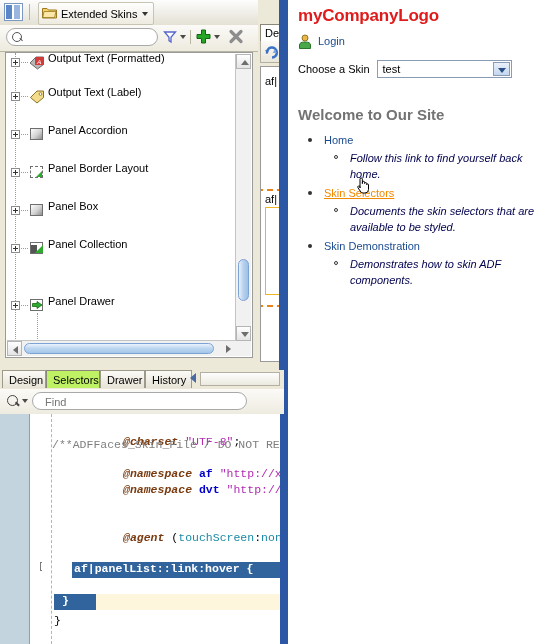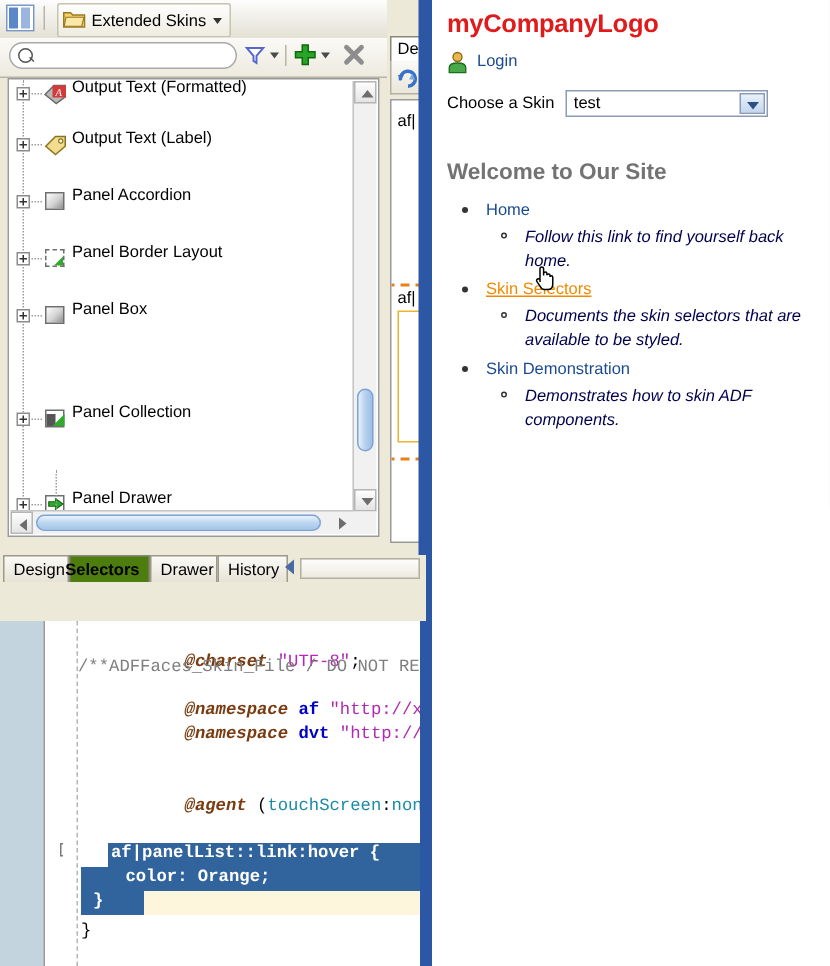--- a/index.html
+++ b/index.html
@@ -80,21 +80,21 @@
   .sb-thumb{position:absolute;background:linear-gradient(to right,#e8f0fb,#b6d0ee,#9dc0e6);
      border:1px solid #7ba3d4;border-radius:7px;box-sizing:border-box;}
   .arw{position:absolute;width:0;height:0;}
   .sb-corner{position:absolute;right:1px;bottom:1px;width:15px;height:15px;background:#f1f1f1;}
 
   
   #editor-tabs{position:absolute;left:0;top:370px;width:284px;height:28px;background:#ece9d8;}
   .etab{position:absolute;top:0;height:18px;display:flex;align-items:center;padding:0 6px;
      font-size:11px;color:#000;border:1px solid #9d9a8c;border-bottom:none;
      background:linear-gradient(to bottom,#fbfaf6,#e6e3d6);box-sizing:border-box;}
-  .etab.active{background:#4d7c0f;font-weight:bold;border-color:#8a8778;justify-content:flex-end;}
+  .etab.active{background:#bef264;font-weight:normal;border-color:#8a8778;}
   #tabs-scroll-arrow{position:absolute;left:190px;top:3px;width:0;height:0;
      border-top:5px solid transparent;border-bottom:5px solid transparent;border-right:6px solid #4a6aa5;}
   #tabs-rail{position:absolute;left:200px;top:2px;width:80px;height:14px;
      background:linear-gradient(to bottom,#fdfdfd,#eceadf);border:1px solid #b3b0a2;box-sizing:border-box;}
 
   
   #find-bar{position:absolute;left:0;top:389px;width:284px;height:25px;
      background:linear-gradient(to bottom,#fbfaf7,#eeebe0);border-bottom:1px solid #b9b5a5;}
   #find-icon-grp{position:absolute;left:7px;top:4px;width:22px;height:16px;}
   #find-icon-grp .mag2{position:absolute;left:0;top:2px;width:9px;height:9px;
@@ -265,21 +265,21 @@
 
         <div class="trow" style="top:72px;">
           <span class="expander plus" style="left:5px;top:5px;"></span>
           <span class="dots" style="left:15px;top:9px;width:7px;"></span>
           <span class="ticon" style="left:23px;top:2px;">
               <span class="ic-box"></span>
             </span>
           <span class="tlabel" style="left:42px;top:-1px;">Panel Box</span>
         </div>
 
-        <div class="trow" style="top:91px;margin-top:31px;">
+        <div class="trow" style="top:91px;">
           <span class="expander plus" style="left:5px;top:5px;"></span>
           <span class="dots" style="left:15px;top:9px;width:7px;"></span>
           <span class="ticon" style="left:23px;top:2px;">
             <span class="ic-white"></span>
             <span style="position:absolute;left:2px;top:4px;width:6px;height:8px;background:#555;"></span>
             <span class="gtri" style="left:6px;top:4px;border-left-width:8px;border-bottom-width:8px;"></span>
           </span>
           <span class="tlabel" style="left:42px;top:-1px;">Panel Collection</span>
         </div>
 
@@ -333,20 +333,29 @@
       <div class="etab" style="left:100px;width:45px;">
         <span>Drawer</span>
       </div>
       <div class="etab" style="left:145px;width:47px;">
         <span>History</span>
       </div>
       <span id="tabs-scroll-arrow"></span>
       <div id="tabs-rail"></div>
     </div>
 
+    <div id="find-bar">
+      <div id="find-icon-grp">
+        <span class="mag2"></span>
+        <span class="mini-caret" style="left:15px;top:6px;"></span>
+      </div>
+      <div id="find-field">
+        <input type="text" value="" placeholder="Find" style="">
+      </div>
+    </div>
 
     <div id="code-area">
       <div id="code-gutter"></div>
       <div id="code-margin">
         <div id="fold-minus" style="top:148px;"></div>
       </div>
       <div id="code-body">
         <div class="guide"></div>
 
         <div class="cline" style="top:8px;left:12px;">
@@ -362,21 +371,20 @@
         <div class="cline" style="top:56px;left:12px;">
           <span class="kw">@namespace</span><span> </span><span class="id-b">dvt</span><span> </span><span class="str">"http://xmlns.orac</span>
         </div>
 
         <div class="cline" style="top:104px;left:12px;">
           <span class="kw">@agent</span><span> (</span><span class="cy">touchScreen</span><span>:</span><span class="cy">none</span>
         </div>
 
         <div class="hl-line" style="top:180px;left:12px;width:230px;"></div>
         <div class="sel-line" style="top:148px;left:30px;width:212px;padding-left:2px;">af|panelList::link:hover {</div>
-        <div class="sel-line" style="top:164px;left:12px;width:230px;padding-left:2px;">    color: Orange;</div>
         <div class="sel-line" style="top:180px;left:12px;width:34px;padding-left:8px;">}</div>
 
         <div class="cline" style="top:200px;left:12px;">}</div>
       </div>
       <div id="code-right-edge"></div>
     </div>
   </div>
 
   <div id="mid-col">
     <div id="mid-tab">

